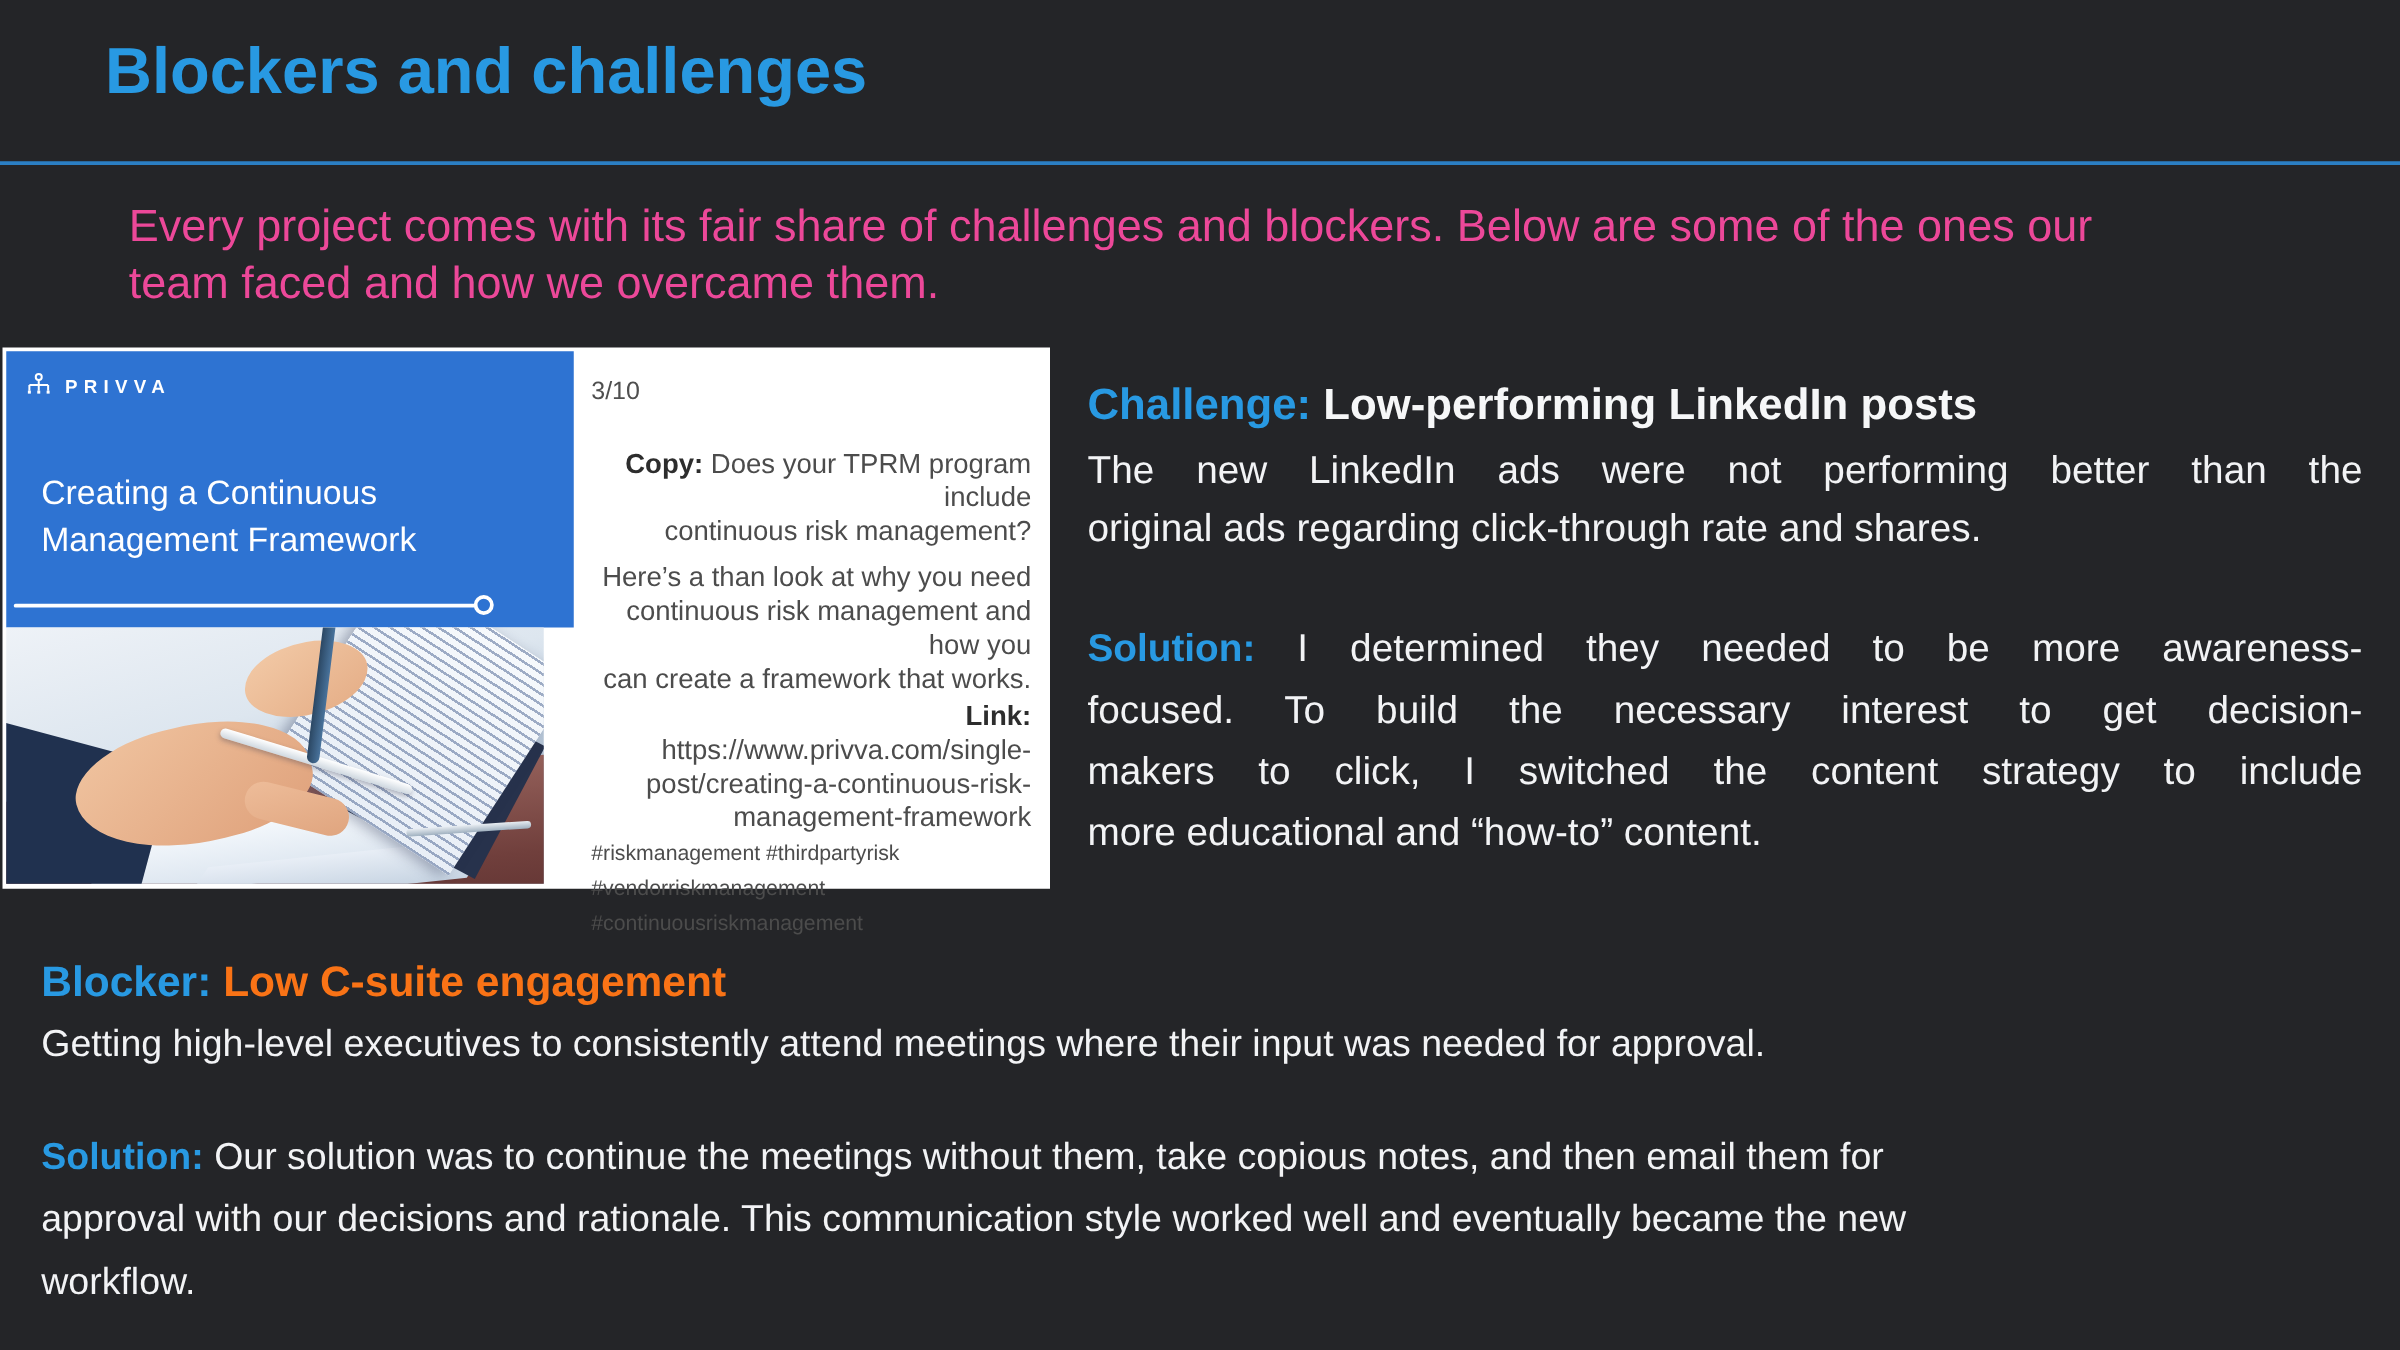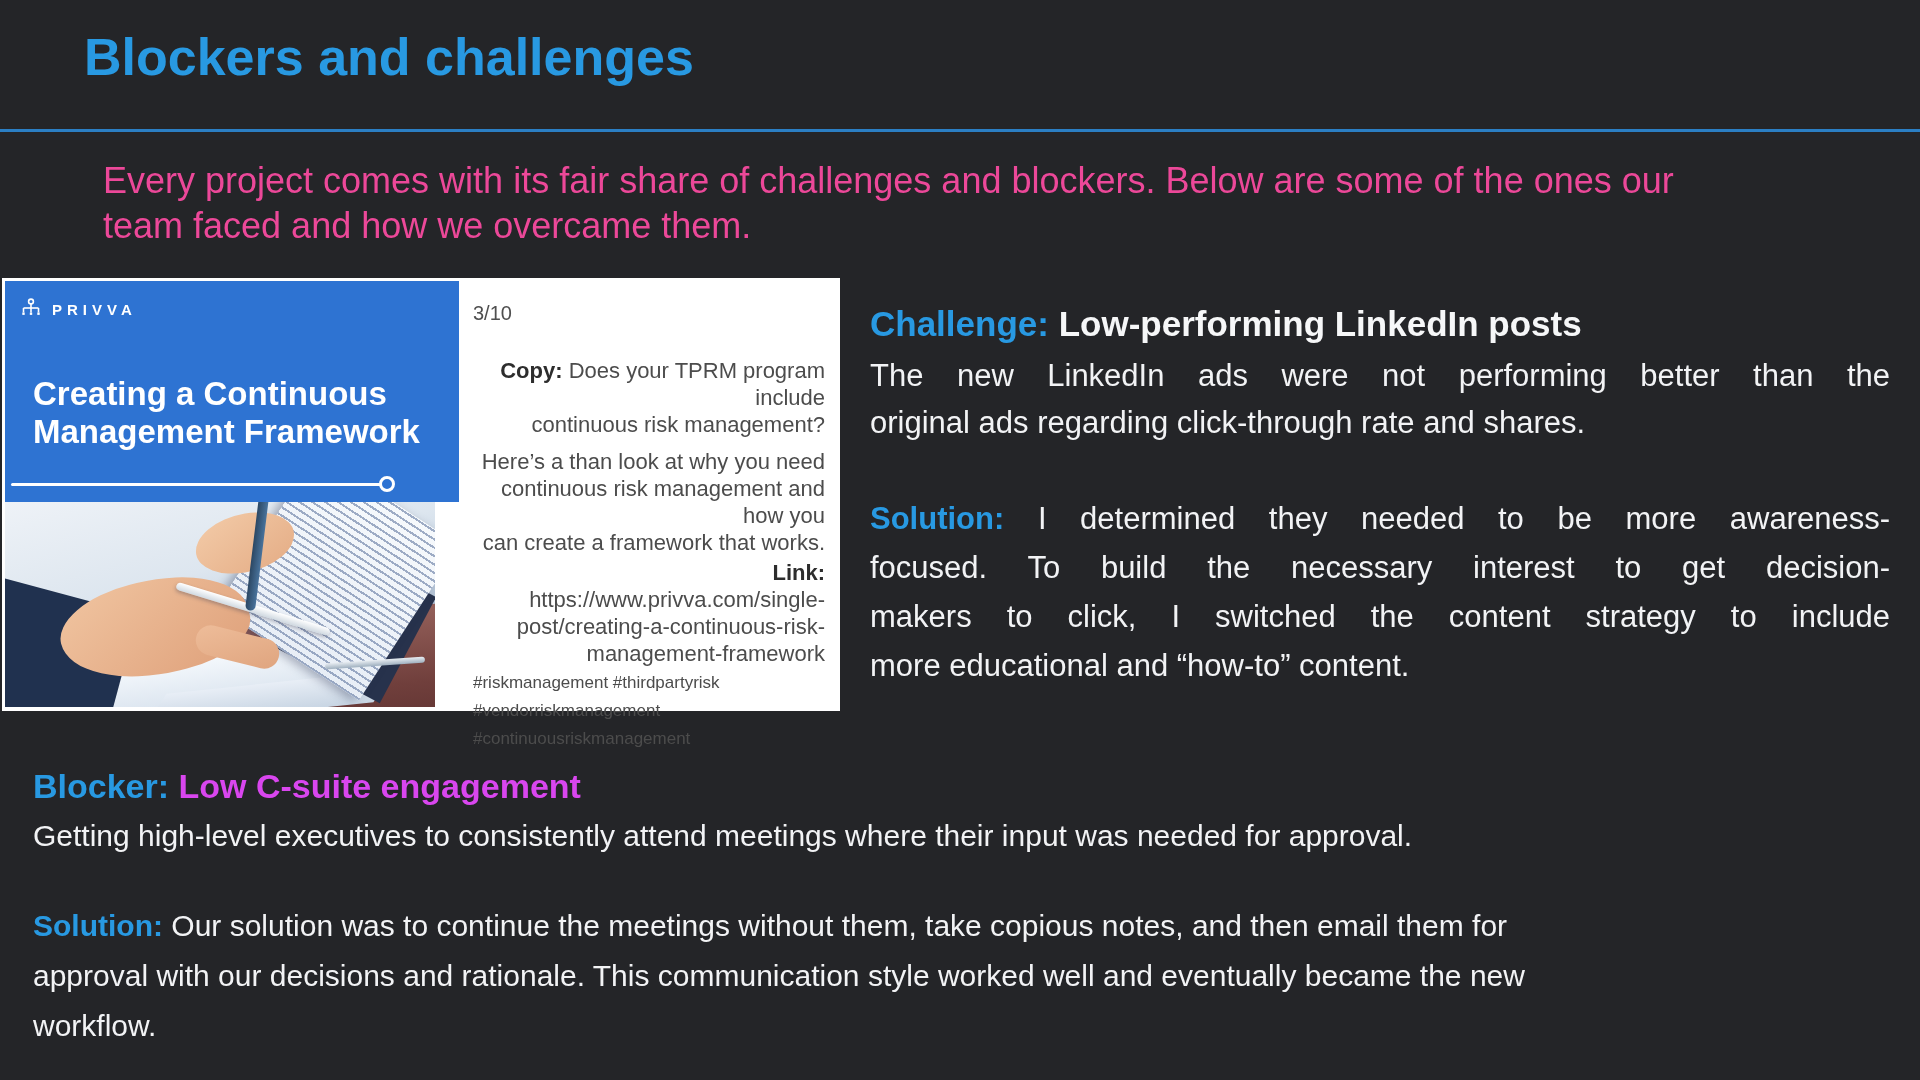--- a/index.html
+++ b/index.html
@@ -16,21 +16,21 @@
 
   
   #intro{left:103px;top:158px;font-size:36px;line-height:45px;color:#ec4899;}
   #intro div{white-space:nowrap;}
 
   
   #post-card{left:2px;top:278px;width:838px;height:433px;background:#ffffff;}
   #poster{left:3px;top:3px;width:430px;height:221px;background:#2E73D2;overflow:hidden;padding-left:24px;}
   #brand-row{left:14px;top:16px;display:flex;align-items:center;gap:9px;}
   #brand-name{font-size:15px;font-weight:700;letter-spacing:5px;color:#fff;}
-  #poster-headline{left:28px;top:94px;font-size:33px;line-height:38px;font-weight:700;color:#fff;}
+  #poster-headline{left:28px;top:94px;font-size:27px;line-height:38px;font-weight:400;color:#fff;}
   #poster-headline div{white-space:nowrap;}
   #poster-divider-line{left:6px;top:202px;width:370px;height:3px;background:#fff;border-radius:2px;}
   #poster-divider-dot{left:374px;top:195px;width:10px;height:10px;border:3px solid #fff;
                       border-radius:50%;background:transparent;}
 
   
   #photo{left:3px;top:224px;width:430px;height:205px;overflow:hidden;
          background:linear-gradient(165deg,#eef2f7 0%,#dde6ef 38%,#c3d2e2 58%,#a9b8ca 70%,#93a2b4 78%);}
   .ph{position:absolute;}
   #photo-desk{left:-25px;bottom:-55px;width:500px;height:140px;
@@ -82,21 +82,21 @@
   #challenge-heading{left:870px;top:304px;font-size:35px;line-height:40px;font-weight:700;white-space:nowrap;}
   #challenge-heading .rest{color:#F6F7F8;}
   #challenge-body{left:870px;top:352px;width:1020px;font-size:31px;line-height:47px;color:#F2F3F5;}
   #solution-right{left:870px;top:494px;width:1020px;font-size:31px;line-height:49px;color:#F2F3F5;}
 
   .jpara .ln, .jpara .rest-lines > div{text-align:justify;text-align-last:justify;}
   .jpara .rest-lines > div:last-child{text-align-last:left;}
 
   
   #blocker-heading{left:33px;top:766px;font-size:34px;line-height:40px;font-weight:700;white-space:nowrap;}
-  #blocker-heading .rest{color:#d946ef;}
+  #blocker-heading .rest{color:#f97316;}
   #blocker-body{left:33px;top:813px;font-size:30px;line-height:45px;color:#F2F3F5;}
   #blocker-body div{white-space:nowrap;}
   #solution-bottom{left:33px;top:901px;width:1870px;font-size:30px;line-height:50px;color:#F2F3F5;}
   #solution-bottom .rest-lines div{white-space:nowrap;}
 </style>
 </head>
 <body>
 
 <div id="page-title" class="abs">Blockers and challenges</div>
 <div id="title-rule" class="abs"></div>

